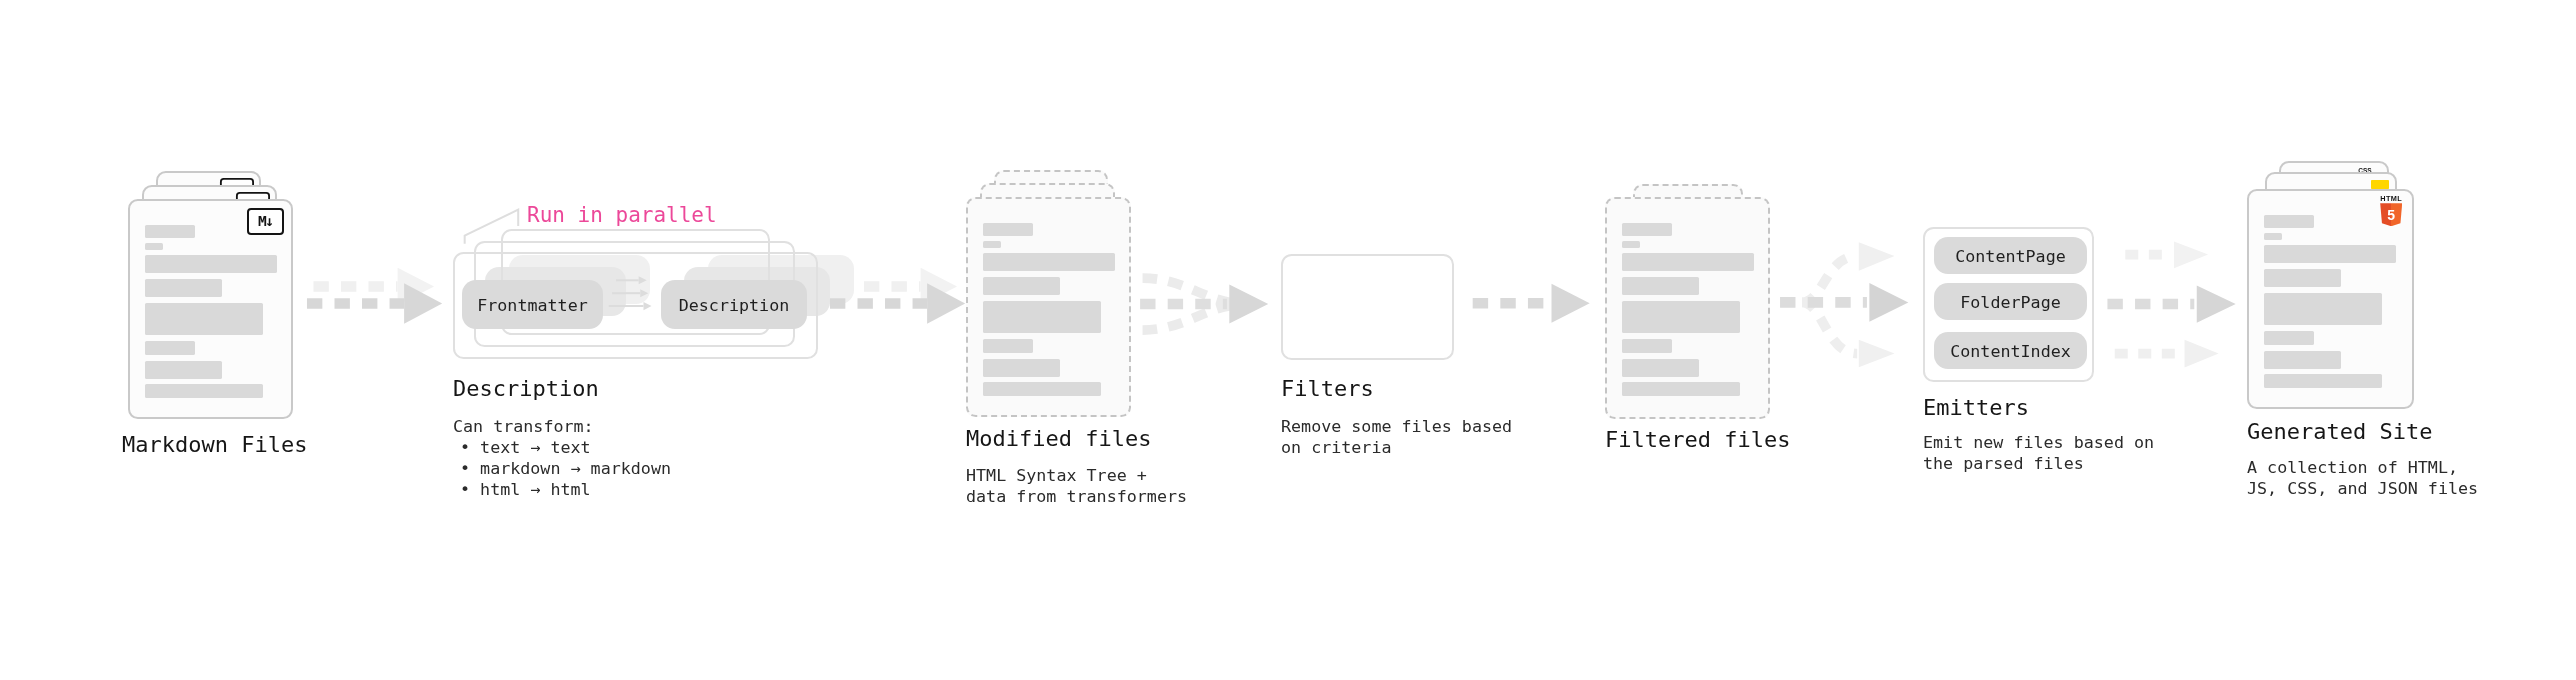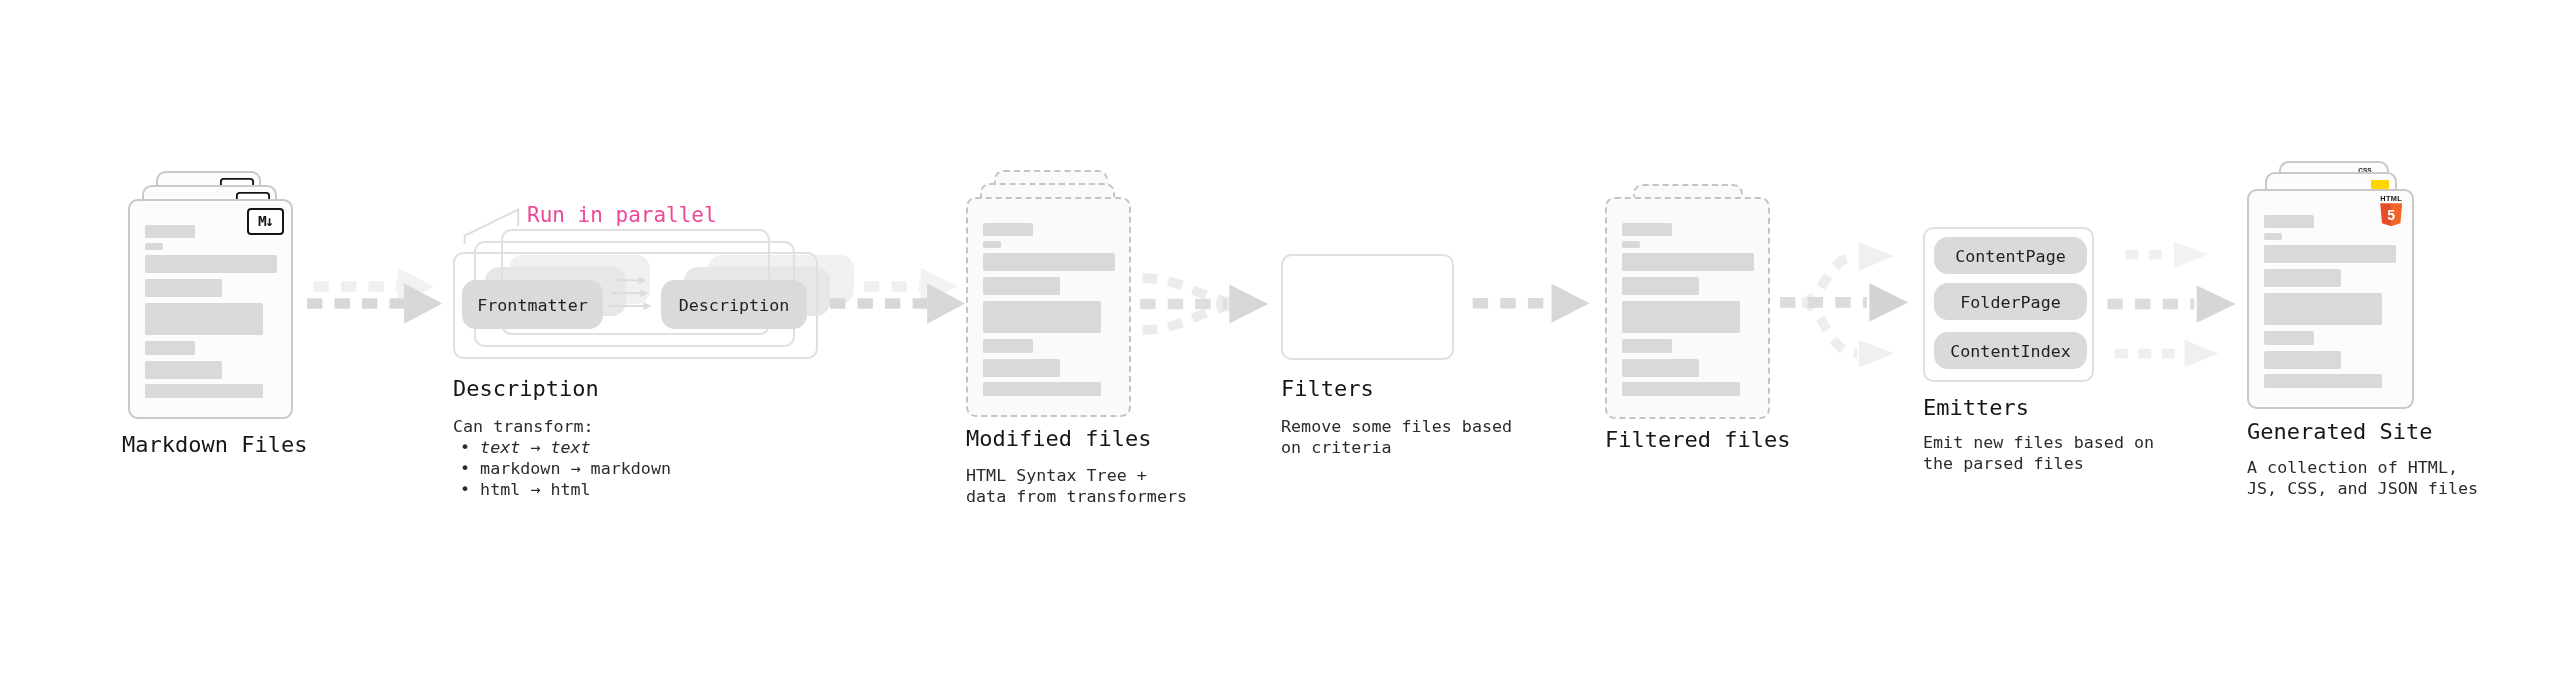--- a/index.html
+++ b/index.html
@@ -96,21 +96,21 @@
     <line x1="10" y1="9" x2="38" y2="9" stroke="#dcdcdc" stroke-width="2.5"></line>
       <polygon points="38,4 48,9 38,14" fill="#dcdcdc"></polygon>
     <line x1="5" y1="25" x2="40" y2="25" stroke="#dcdcdc" stroke-width="2.5"></line>
       <polygon points="40,20 50,25 40,30" fill="#dcdcdc"></polygon>
     <line x1="1" y1="41" x2="44" y2="41" stroke="#dcdcdc" stroke-width="2.5"></line>
       <polygon points="44,36 54,41 44,46" fill="#dcdcdc"></polygon>
   </svg>
 
   <div class="h1" style="left:453px;top:376px;">Description</div>
   <div class="body-txt" style="left:453px;top:416px;">Can transform:</div>
-  <div class="body-txt" style="left:460px;top:437px;font-style:italic;">• text → text</div>
+  <div class="body-txt" style="left:460px;top:437px;">• text → text</div>
   <div class="body-txt" style="left:460px;top:458px;">• markdown → markdown</div>
   <div class="body-txt" style="left:460px;top:479px;">• html → html</div>
 
   <svg style="left:825px;top:267px;" width="150" height="68" viewBox="0 0 185 84">
     <line x1="14" y1="24" x2="118" y2="24" stroke="#f0f0f0" stroke-width="13" stroke-dasharray="19 15"></line>
     <polygon points="118,1 163,24 118,47" fill="#f2f2f2"></polygon>
     <line x1="6" y1="45" x2="126" y2="45" stroke="#d7d7d7" stroke-width="13" stroke-dasharray="19 15"></line>
     <polygon points="126,20 173,45 126,70" fill="#d7d7d7"></polygon>
   </svg>
 

